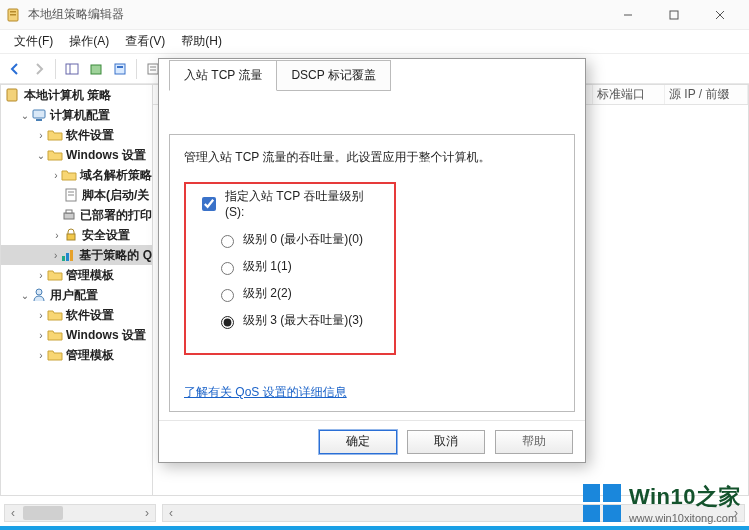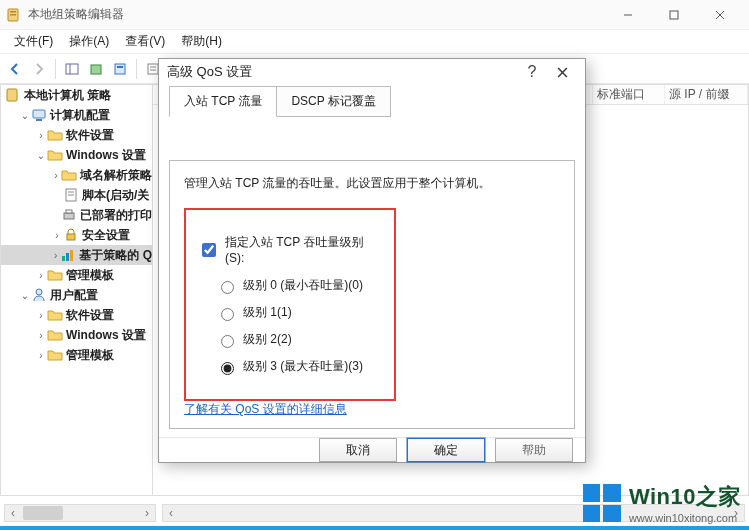--- a/index.html
+++ b/index.html
@@ -57,21 +57,21 @@
   .dlg-body { flex: 1; display: flex; flex-direction: column; padding: 0 10px 8px 10px; gap: 44px; }
 
   .tabs { display: flex; position: relative; z-index: 2; }
   .tab { padding: 6px 14px 6px 14px; font-size: 12px; border: 1px solid #bbb; background: #fff; position: relative; top: 1px; }
   .tab.active { border-bottom: 1px solid #fff; }
   .tab.inactive { border-left: none; background: #fcfcfc; }
   .tab-panel { border: 1px solid #bbb; flex: 1; padding: 14px 14px 10px 14px; display: flex; flex-direction: column; }
 
   .desc { font-size: 12px; margin-bottom: 16px; }
 
-  .highlight { border: 2px solid #e63a3a; padding: 24px 12px 14px 12px; width: 212px; }
+  .highlight { border: 2px solid #e63a3a; padding: 4px 12px 14px 12px; width: 212px; }
 
   .chk-line { display: flex; align-items: center; font-size: 12px; margin-bottom: 12px; gap: 6px; }
   input[type=checkbox] { width: 14px; height: 14px; accent-color: #3a72c9; }
   .radio-line { display: flex; align-items: center; font-size: 12px; gap: 6px; margin: 10px 0 10px 18px; }
   input[type=radio] { width: 13px; height: 13px; accent-color: #222; }
 
   .link { color: #1a62c8; text-decoration: underline; font-size: 12px; margin-top: auto; cursor: pointer; }
 
   .dlg-buttons { height: 42px; display: flex; align-items: center; justify-content: flex-end; gap: 10px; padding: 0 12px; border-top: 1px solid #e6e6e6; }
   .btn { width: 78px; height: 24px; border: 1px solid #aaa; background: linear-gradient(#fefefe,#ececec); font-size: 12px; display: flex; align-items: center; justify-content: center; }
@@ -298,30 +298,20 @@
     <span class="arr">›</span>
   </div>
   <div class="sb" style="flex:1; margin-left:6px;">
     <span class="arr">‹</span>
     <span style="flex:1"></span>
     <span class="arr">›</span>
   </div>
 </div>
 
 <div class="dialog">
-  <div class="dlg-titlebar">
-    <span class="dlg-title">高级 QoS 设置</span>
-    <div class="dlg-tbtn">?</div>
-    <div class="dlg-tbtn close">
-      <svg width="11" height="11" viewBox="0 0 10 10">
-          <line x1="1" y1="1" x2="9" y2="9" stroke="#333" stroke-width="1.3"></line>
-          <line x1="9" y1="1" x2="1" y2="9" stroke="#333" stroke-width="1.3"></line>
-        </svg>
-    </div>
-  </div>
   <div class="dlg-body">
     <div class="tabs">
       <div class="tab active">入站 TCP 流量</div>
       <div class="tab inactive">DSCP 标记覆盖</div>
     </div>
     <div class="tab-panel">
       <div class="desc">管理入站 TCP 流量的吞吐量。此设置应用于整个计算机。</div>
 
       <div class="highlight">
         <label class="chk-line">
@@ -343,22 +333,22 @@
         <label class="radio-line">
           <input type="radio" name="lvl" checked="" style="">
           <span>级别 3 (最大吞吐量)(3)</span>
         </label>
       </div>
 
       <a class="link">了解有关 QoS 设置的详细信息</a>
     </div>
   </div>
   <div class="dlg-buttons">
+    <div class="btn primary">确定</div>
     <div class="btn">取消</div>
-    <div class="btn primary">确定</div>
     <div class="btn dim">帮助</div>
   </div>
 </div>
 
 <div class="wm">
   <div class="wm-logo">
     <div></div>
       <div></div>
       <div></div>
       <div></div>

